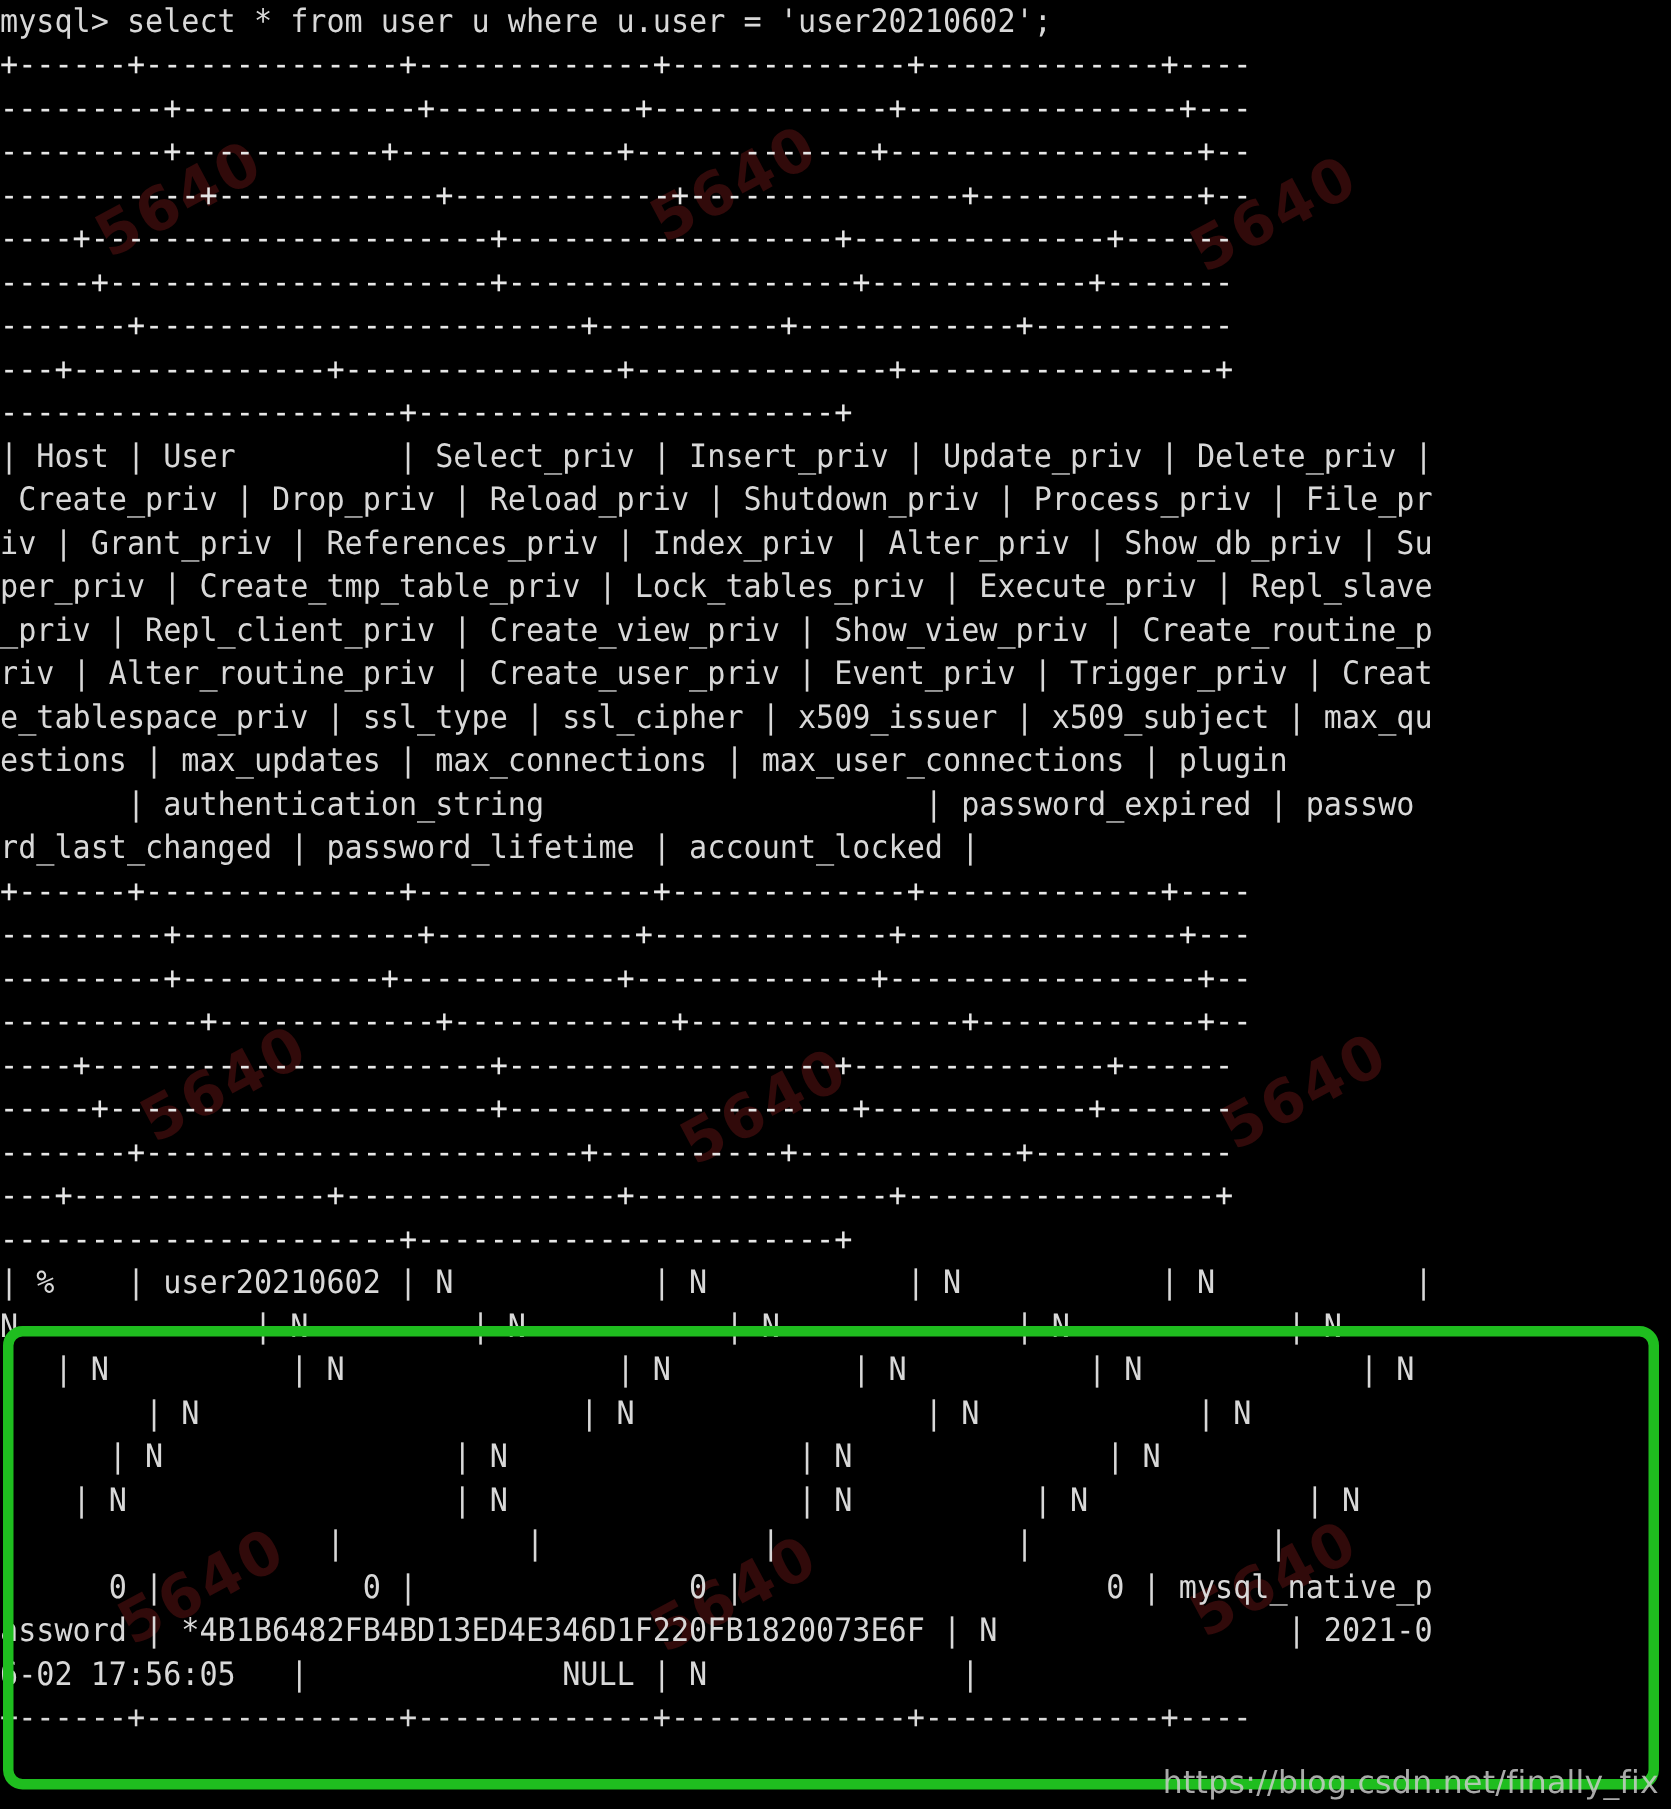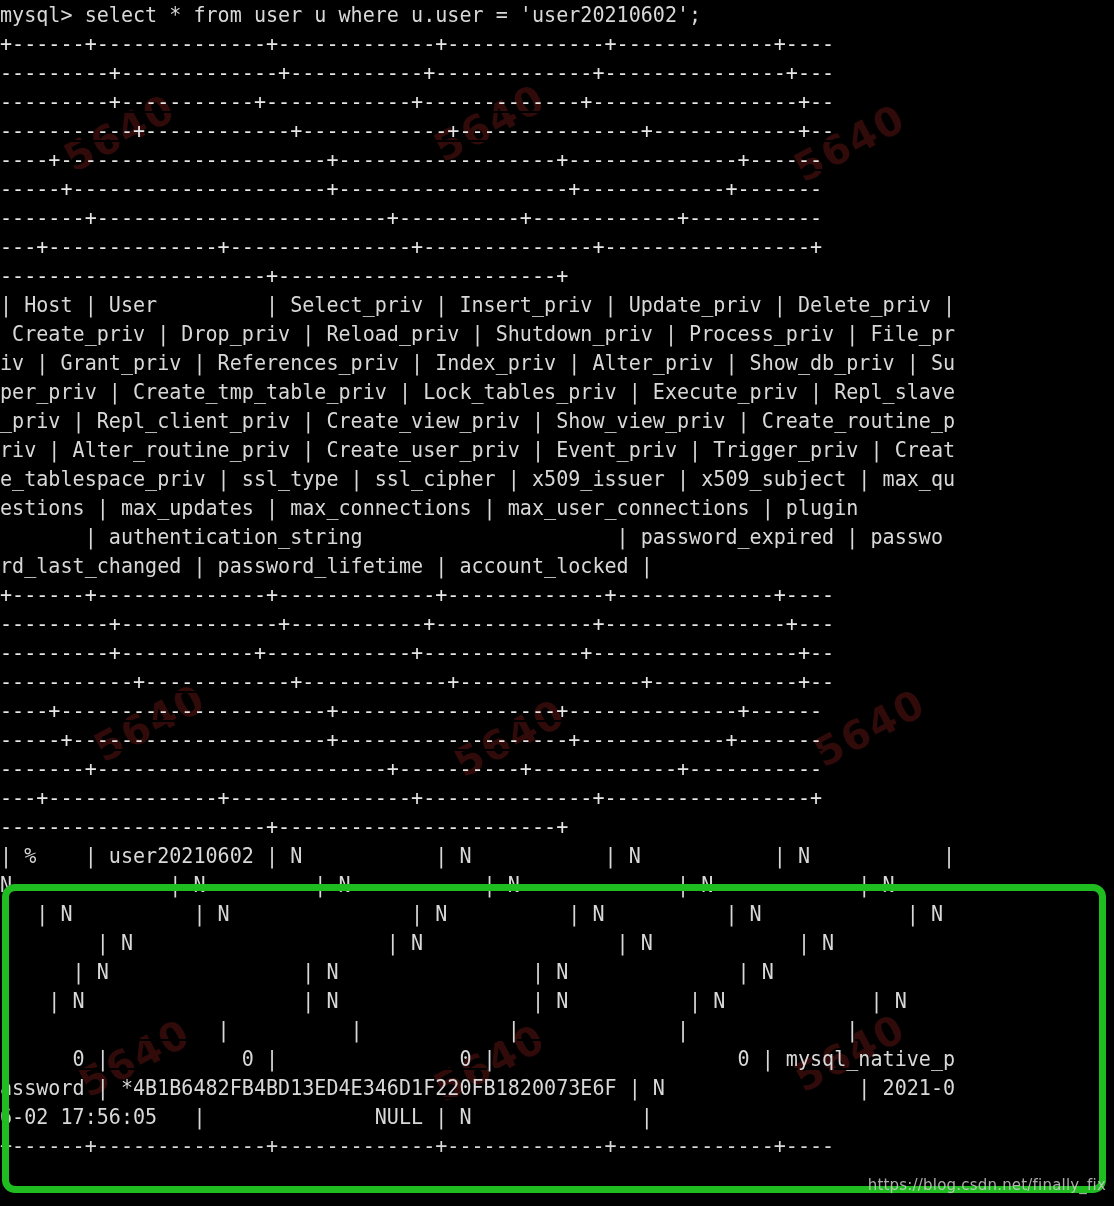--- a/index.html
+++ b/index.html
@@ -34,21 +34,20 @@
     white-space: nowrap;
     opacity: 0.85;
   }
 
   
   #terminal {
     position: absolute;
     inset: 0;
     z-index: 1;
     padding: 0;
-    text-decoration: underline;
   }
   .line {
     height: 29px;
     line-height: 29px;
     font-size: 21.5px;
     letter-spacing: 0px;
     color: #d8d8d8;
     white-space: pre;
     font-family: "DejaVu Sans Mono", "Liberation Mono", monospace;
     transform-origin: 0 0;
@@ -72,21 +71,21 @@
     pointer-events: none;
   }
 
   
   #blog-watermark {
     position: absolute;
     right: 8px;
     top: 1176px;
     z-index: 3;
     font-family: "DejaVu Sans", "Liberation Sans", sans-serif;
-    font-size: 15px;
+    font-size: 21px;
     color: #cfcfcf;
     opacity: 0.82;
     white-space: nowrap;
     letter-spacing: 0.2px;
   }
 </style>
 </head>
 <body>
 
 <div id="screen">

